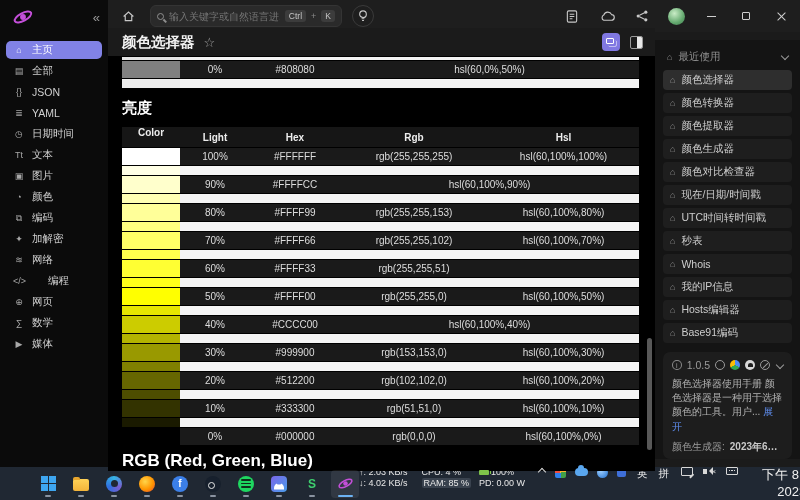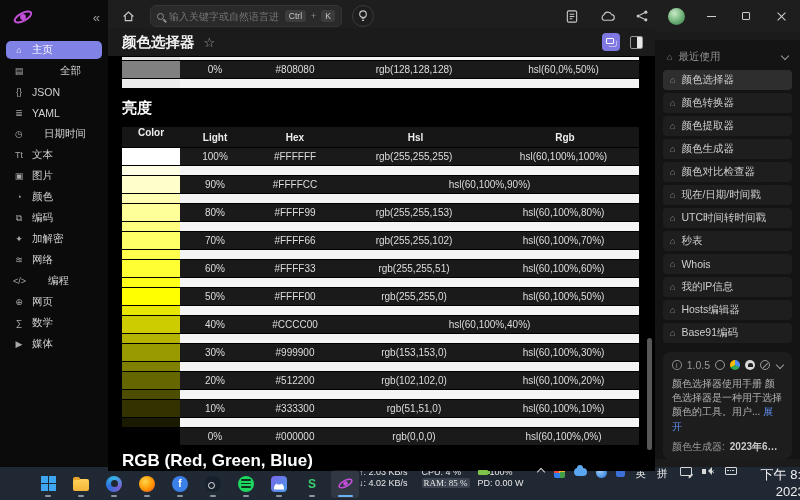--- a/index.html
+++ b/index.html
@@ -115,21 +115,21 @@
   .spotify i { height:1.5px; background:#10301c; border-radius:2px; display:block; }
   .catapp { width:16px; height:16px; border-radius:4px; background:linear-gradient(135deg,#7a66ea,#4a9de8); display:flex; align-items:flex-end; justify-content:center; }
   .cat { width:10px; height:7px; background:#fff; border-radius:5px 5px 0 0; margin-bottom:2px; clip-path:polygon(0 100%,0 30%,20% 0,35% 30%,65% 30%,80% 0,100% 30%,100% 100%); }
   .stg { color:#3ecf6e; font-size:12px; font-weight:bold; }
   .atom { width:17px; height:17px; }
 
   .tb-right { margin-left:auto; display:flex; align-items:flex-start; }
   .stat2 { font-size:9px; line-height:1.3; color:#e8e8e8; white-space:nowrap; }
   .stat-net { text-align:right; }
   .stat-cpu { margin-left:14px; }
-  .ram-badge { background:#39424e; border-radius:2px; padding:0 2px;font-family:Liberation Serif, serif; }
+  .ram-badge { background:#39424e; border-radius:2px; padding:0 2px; }
   .stat-pow { margin-left:8px; }
   .batt { display:inline-block; width:10px; height:5px; background:#7ec24a; border-radius:1px; position:relative; margin-right:2px; }
   .batt::after { content:""; position:absolute; right:-2px; top:1px; width:1.5px; height:3px; background:#7ec24a; }
   .chev-up { width:6px; height:6px; border-left:1.5px solid #d8d8d8; border-top:1.5px solid #d8d8d8; transform:rotate(45deg); margin:2px 10px 0 14px; }
   .tray { display:flex; align-items:center; gap:9px; }
   .pinwheel { width:11px; height:11px; border-radius:2px; background:conic-gradient(#ffb02e 0 90deg,#43a047 0 180deg,#2f80ed 0 270deg,#ef4d3c 0); }
   .cloudic { width:13px; height:8px; background:#5aa7ef; border-radius:5px; position:relative; }
   .cloudic::before { content:""; position:absolute; left:3px; top:-3px; width:6px; height:6px; background:#5aa7ef; border-radius:50%; }
   .defic { width:11px; height:11px; border-radius:50%; background:radial-gradient(circle at 35% 35%,#9fd0ff,#1f6fd0); }
   .widgetic { width:9px; height:9px; border-radius:2px; background:#3e6fd9; }
@@ -157,33 +157,33 @@
       </svg>
       <span class="collapse">«</span>
     </div>
     <div class="side-items">
         <div class="side-item selected">
           <div class="si-icon" style="display: inline-block;">⌂</div>
           <div class="si-label" style="display: inline-block;">主页</div>
         </div>
         <div class="side-item">
           <div class="si-icon" style="display: inline-block;">▤</div>
-          <div class="si-label" style="display: inline-block; margin-left: 28px;">全部</div>
+          <div class="si-label" style="display: inline-block;">全部</div>
         </div>
         <div class="side-item">
           <div class="si-icon" style="display: inline-block;">{}</div>
           <div class="si-label" style="display: inline-block;">JSON</div>
         </div>
         <div class="side-item">
           <div class="si-icon" style="display: inline-block;">≣</div>
           <div class="si-label" style="display: inline-block;">YAML</div>
         </div>
         <div class="side-item">
           <div class="si-icon" style="display: inline-block;">◷</div>
-          <div class="si-label" style="display: inline-block; margin-left: 12px;">日期时间</div>
+          <div class="si-label" style="display: inline-block;">日期时间</div>
         </div>
         <div class="side-item">
           <div class="si-icon" style="display: inline-block;">Tt</div>
           <div class="si-label" style="display: inline-block;">文本</div>
         </div>
         <div class="side-item">
           <div class="si-icon" style="display: inline-block;">▣</div>
           <div class="si-label" style="display: inline-block;">图片</div>
         </div>
         <div class="side-item">
@@ -291,35 +291,34 @@
 
         <div class="content">
           <div class="tbl-wrap">
             <div class="stripe sliver">
                 <div class="sw" style="background:#e3e3e3"></div>
               </div>
             <div class="trow">
               <div class="cell c-color" id="prev-sw" style="background: rgb(128, 128, 128);"></div>
               <div class="cell c-light">0%</div>
               <div class="cell c-hex">#808080</div>
-              <div class="cell c-rgb">rgb(128,128,128)</div>
               <div class="cell c-hsl">hsl(60,0%,50%)</div>
             </div>
             <div class="stripe">
                 <div class="sw" style="background:#ededed"></div>
               </div>
 
             <div class="sec-title">亮度</div>
 
             <div class="thead">
                 <div class="cell c-color">Color</div>
                 <div class="cell c-light">Light</div>
                 <div class="cell c-hex">Hex</div>
+                <div class="cell c-rgb">Rgb</div>
                 <div class="cell c-hsl">Hsl</div>
-                <div class="cell c-rgb">Rgb</div>
               </div>
             <div>
                 <div class="trow">
                   <div class="cell c-color" style="background: rgb(255, 255, 255);"></div>
                   <div class="cell c-light">100%</div>
                   <div class="cell c-hex">#FFFFFF</div>
                   <div class="cell c-rgb">rgb(255,255,255)</div>
                   <div class="cell c-hsl">hsl(60,100%,100%)</div>
                 </div>
                 <div class="stripe" style="background: rgb(244, 244, 244);">
@@ -352,21 +351,20 @@
                   <div class="cell c-hsl">hsl(60,100%,70%)</div>
                 </div>
                 <div class="stripe" style="background: rgb(244, 244, 244);">
                   <div class="sw" style="background: rgb(255, 255, 77);"></div>
                 </div>
                 <div class="trow">
                   <div class="cell c-color" style="background: rgb(255, 255, 51);"></div>
                   <div class="cell c-light">60%</div>
                   <div class="cell c-hex">#FFFF33</div>
                   <div class="cell c-rgb">rgb(255,255,51)</div>
-                  <div class="cell c-hsl">hsl(60,100%,60%)</div>
                 </div>
                 <div class="stripe" style="background: rgb(244, 244, 244);">
                   <div class="sw" style="background: rgb(255, 255, 26);"></div>
                 </div>
                 <div class="trow">
                   <div class="cell c-color" style="background: rgb(255, 255, 0);"></div>
                   <div class="cell c-light">50%</div>
                   <div class="cell c-hex">#FFFF00</div>
                   <div class="cell c-rgb">rgb(255,255,0)</div>
                   <div class="cell c-hsl">hsl(60,100%,50%)</div>

